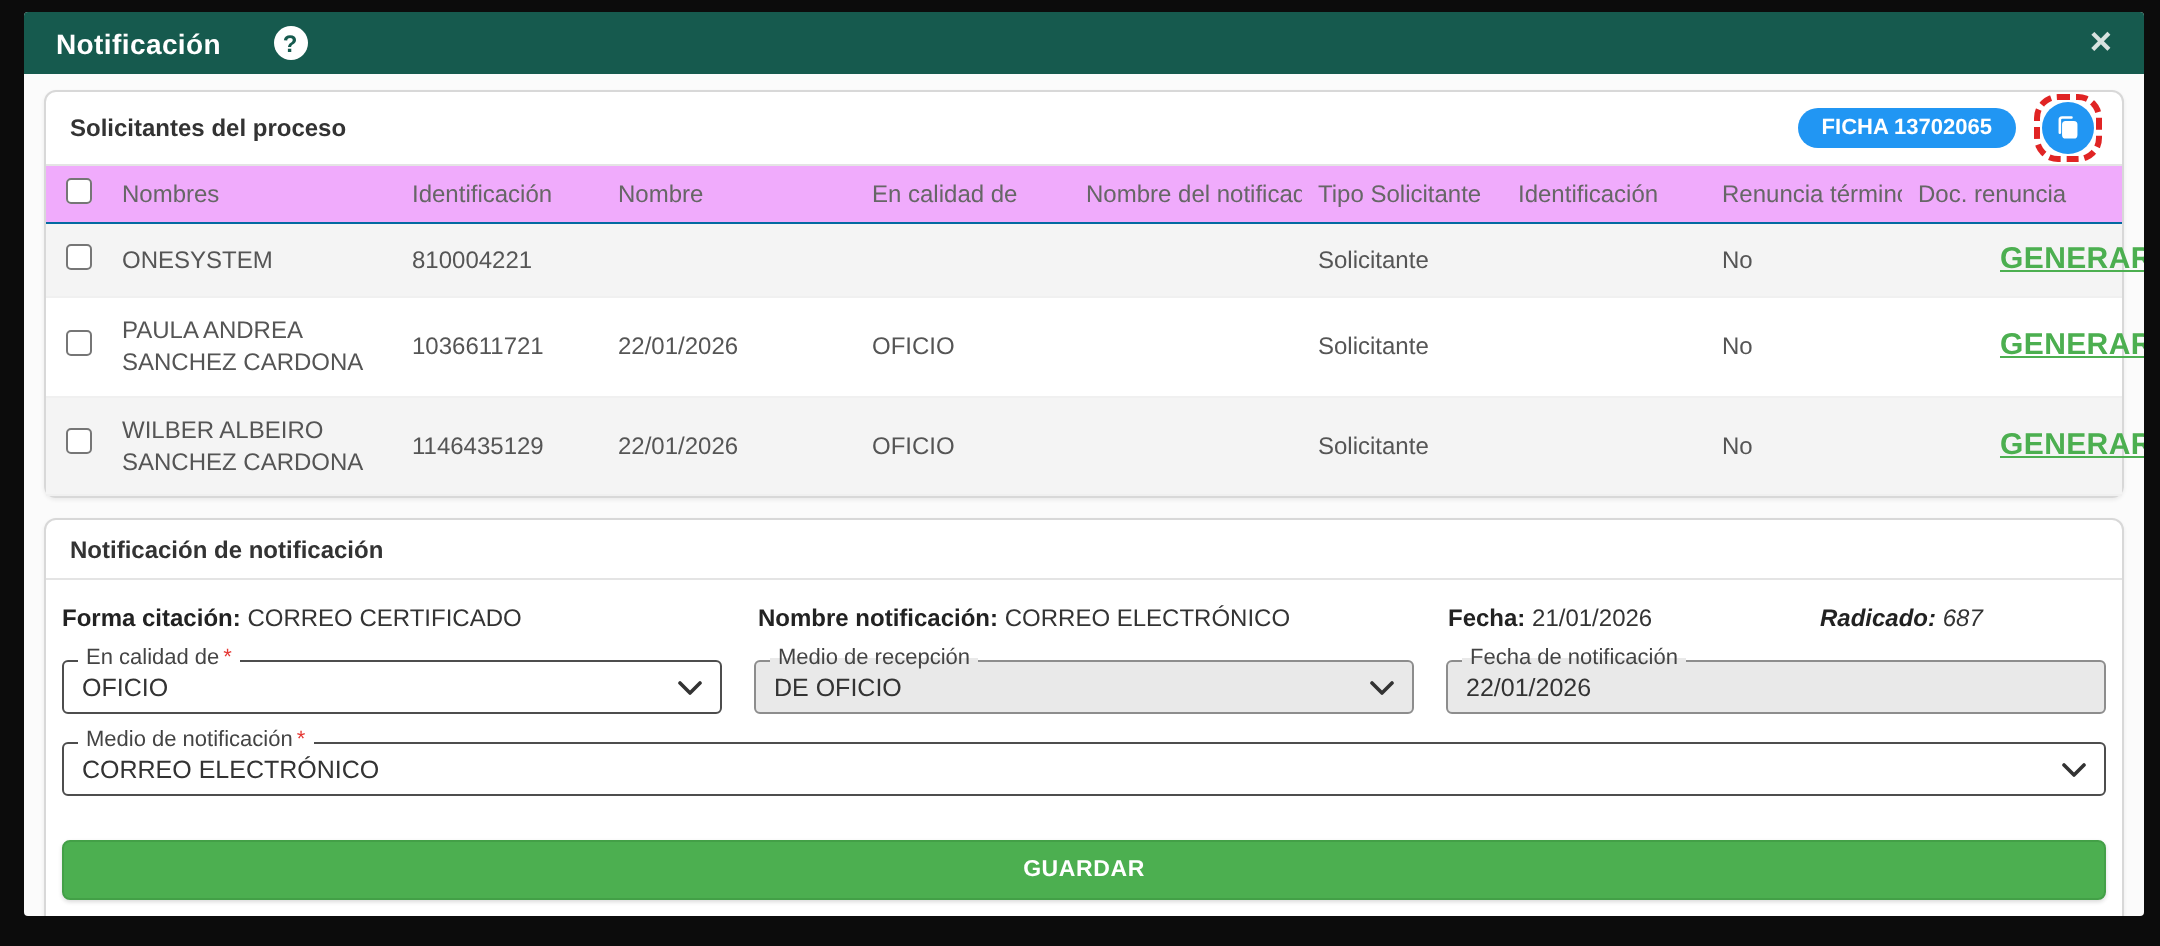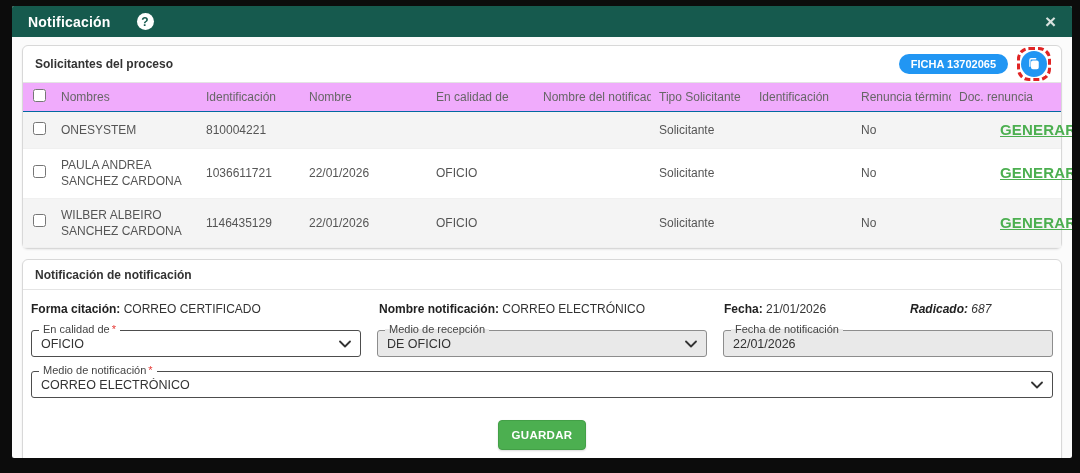--- a/index.html
+++ b/index.html
@@ -44,21 +44,21 @@
   .fields-row { display: flex; gap: 16px; margin: 4px 0 14px 0; }
   .field { position: relative; flex: 1; height: 27px; border: 1px solid #4d4d4d; border-radius: 3px; background: #fff; display: flex; align-items: center; padding: 0 9px; cursor: pointer; }
   .field .flabel { position: absolute; top: -8px; left: 7px; background: #fff; padding: 0 4px; font-size: 11px; color: #444; white-space: nowrap; display: flex; gap: 2px; }
   .field .req { color: #e53935; }
   .field .fvalue { font-size: 12.5px; color: #333; flex: 1; white-space: nowrap; overflow: hidden; }
   .field.disabled { background: #e9e9e9; border-color: #8d8d8d; cursor: default; }
   .field.disabled .flabel { background: linear-gradient(to bottom, #ffffff 50%, #e9e9e9 50%); }
   .chev { flex: 0 0 auto; margin-left: 6px; display: flex; align-items: center; }
   .single { margin-bottom: 18px; }
 
-  .inner-buttons { display: flex; justify-content: center; gap: 10px; padding: 4px 0 12px 0; }
+  .inner-buttons { display: flex; justify-content: center; gap: 10px; padding: 4px 0 12px 0; flex-direction: column; }
   .btn { font-family: "Liberation Sans", sans-serif; font-size: 11.5px; font-weight: bold; padding: 8px 13px; border-radius: 4px; cursor: pointer; letter-spacing: .3px; }
   .btn-green { background: #4caf50; color: #fff; border: 1px solid #43a047; box-shadow: 0 1px 2px rgba(0,0,0,.15); }
   .btn-white { background: #fff; color: #333; border: 1px solid #ccc; box-shadow: 0 1px 2px rgba(0,0,0,.08); }
 </style>
 </head>
 <body>
 
 <div class="modal">
 
   <div class="titlebar">

